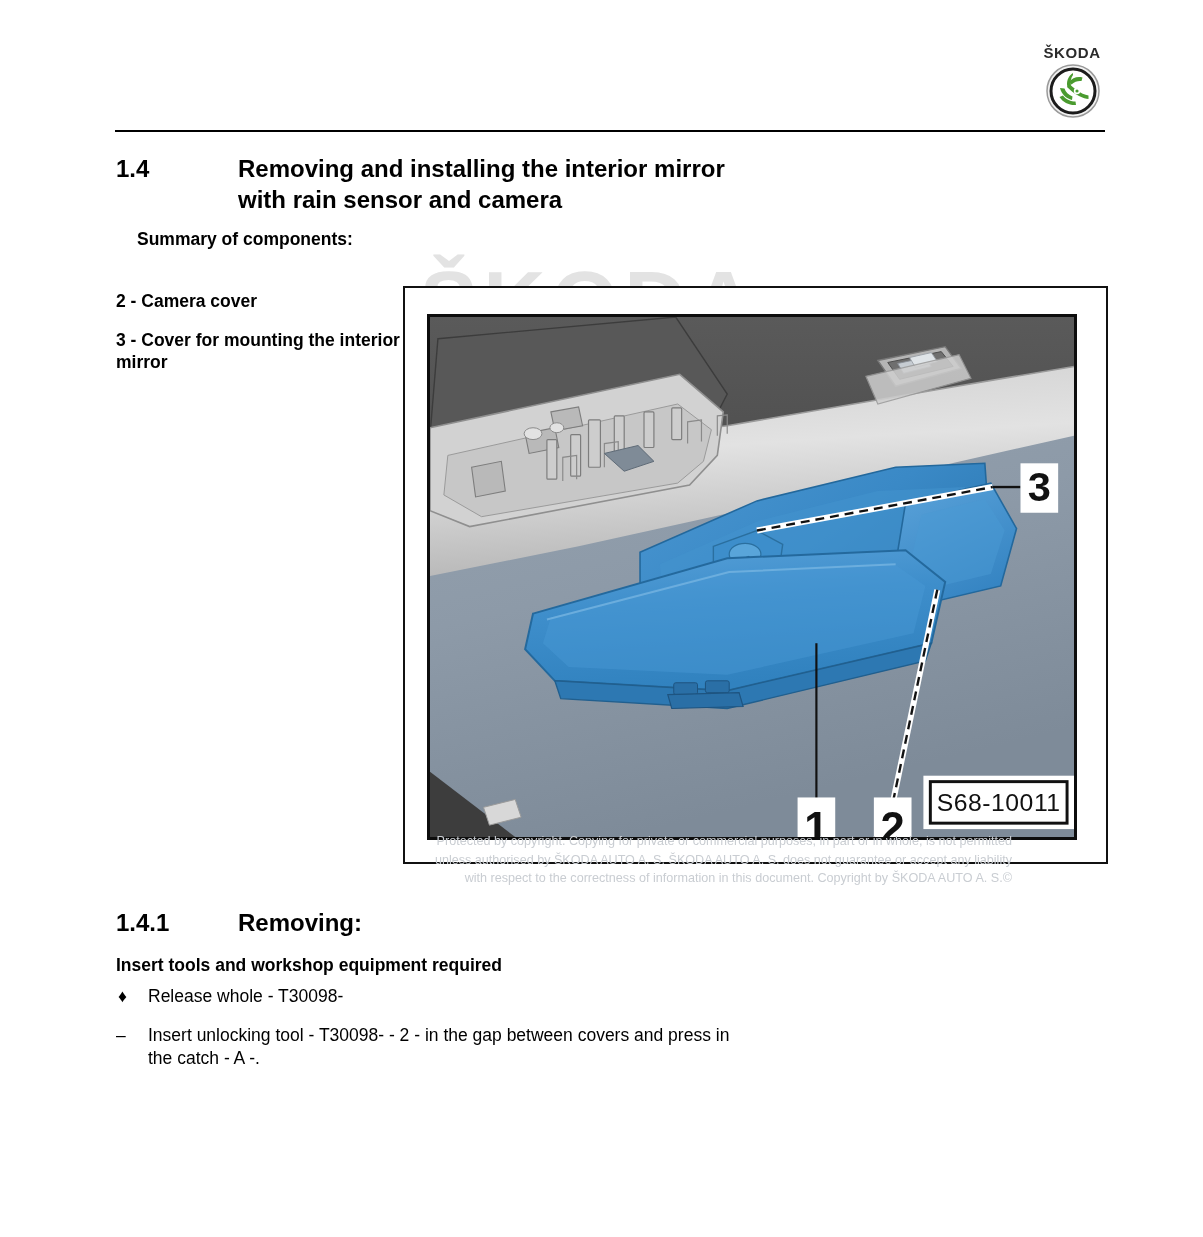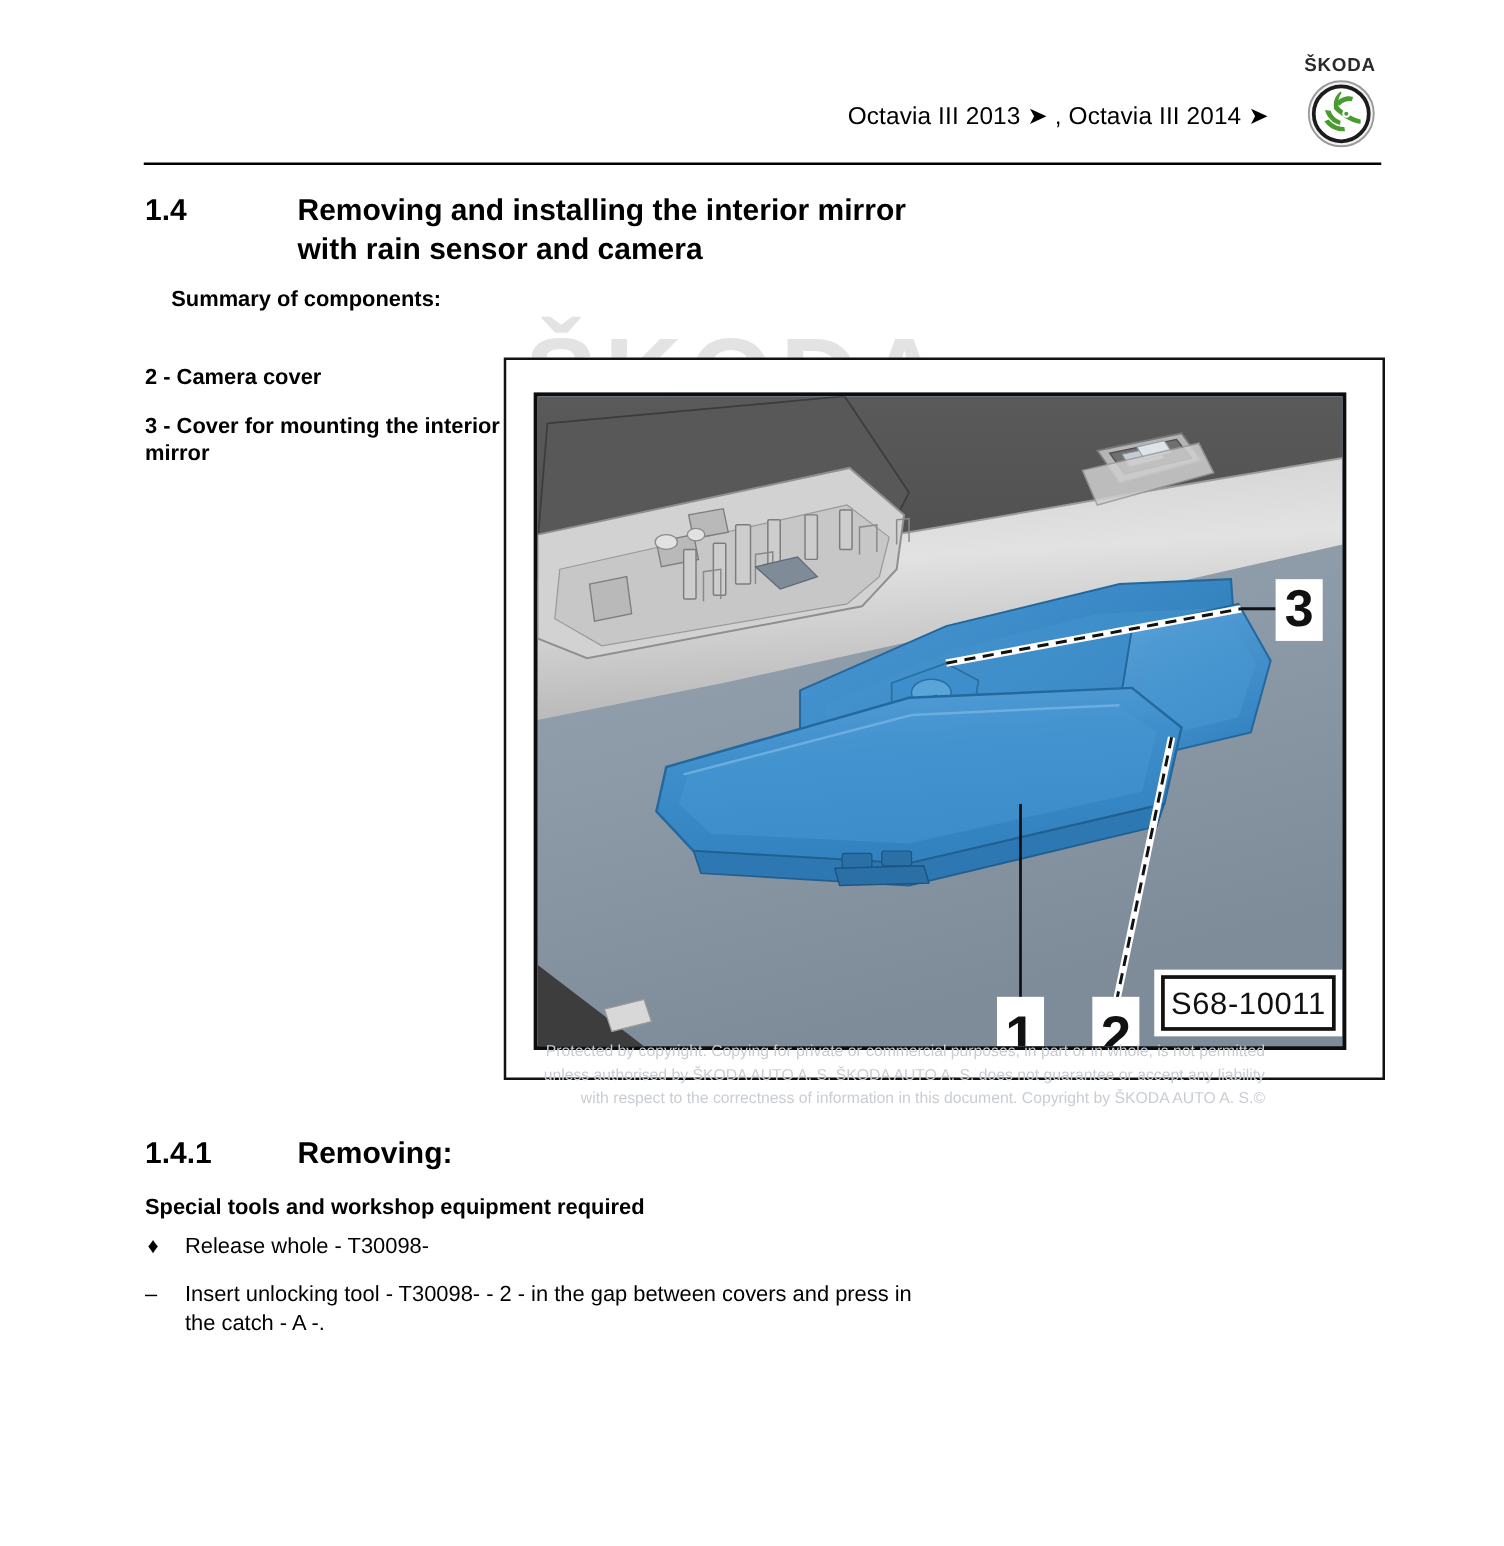--- a/index.html
+++ b/index.html
@@ -207,21 +207,20 @@
     top: 0;
     width: 22px;
   }
   .bullet-mark.dash { left: 0px; }
 </style>
 </head>
 <body>
 
 <div class="header">
   <div class="header-text">
-    <span class="header-line1">Octavia III 2013 ➤ , Octavia III 2014 ➤</span>
   </div>
 
   <div class="logo">
     <div class="logo-word">ŠKODA</div>
     <svg class="logo-mark" viewBox="0 0 54 54">
       <circle cx="27" cy="27" r="26" fill="#f2f2f2" stroke="#9a9a9a" stroke-width="1.5"></circle>
       <circle cx="27" cy="27" r="22" fill="#ffffff" stroke="#1c1c1c" stroke-width="3"></circle>
       <g fill="#4a9b2f">
         <path d="M27 9 C22 12 20 18 21.5 23 L25 21.5 C24 18 25 13.5 27 11 Z"></path>
         <path d="M36.5 13.5 C31.5 12 26 14 23 18 L25.5 20.5 C28.5 17.5 32.5 16.5 35.5 17 Z"></path>
@@ -389,21 +388,21 @@
   <div>Protected by copyright. Copying for private or commercial purposes, in part or in whole, is not permitted</div>
   <div>unless authorised by ŠKODA AUTO A. S. ŠKODA AUTO A. S. does not guarantee or accept any liability</div>
   <div>with respect to the correctness of information in this document. Copyright by ŠKODA AUTO A. S.©</div>
 </div>
 
 <div class="sub-title">
   <span class="sub-num">1.4.1</span>
   <span class="sub-head">Removing:</span>
 </div>
 
-<div class="tools-label">Special tools and workshop equipment required</div>
+<div class="tools-label">Insert tools and workshop equipment required</div>
 
 <div class="bullets">
   <div class="bullet-row">
     <span class="bullet-mark">♦</span>
     <span>Release whole - T30098-</span>
   </div>
   <div class="bullet-row">
     <span class="bullet-mark dash">–</span>
     <span>Insert unlocking tool - T30098- - 2 - in the gap between covers and press in the catch - A -.</span>
   </div>

